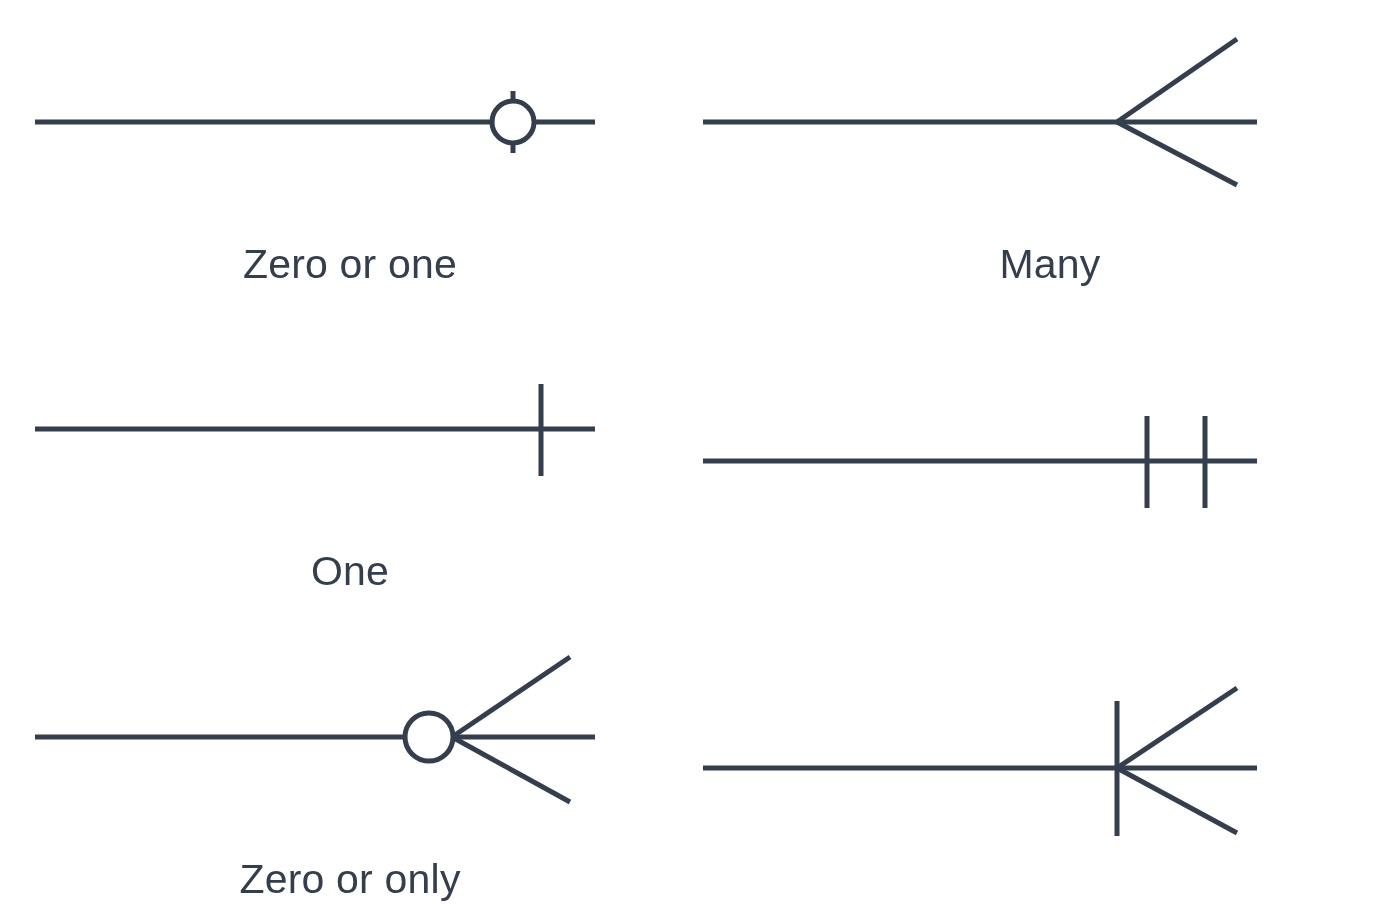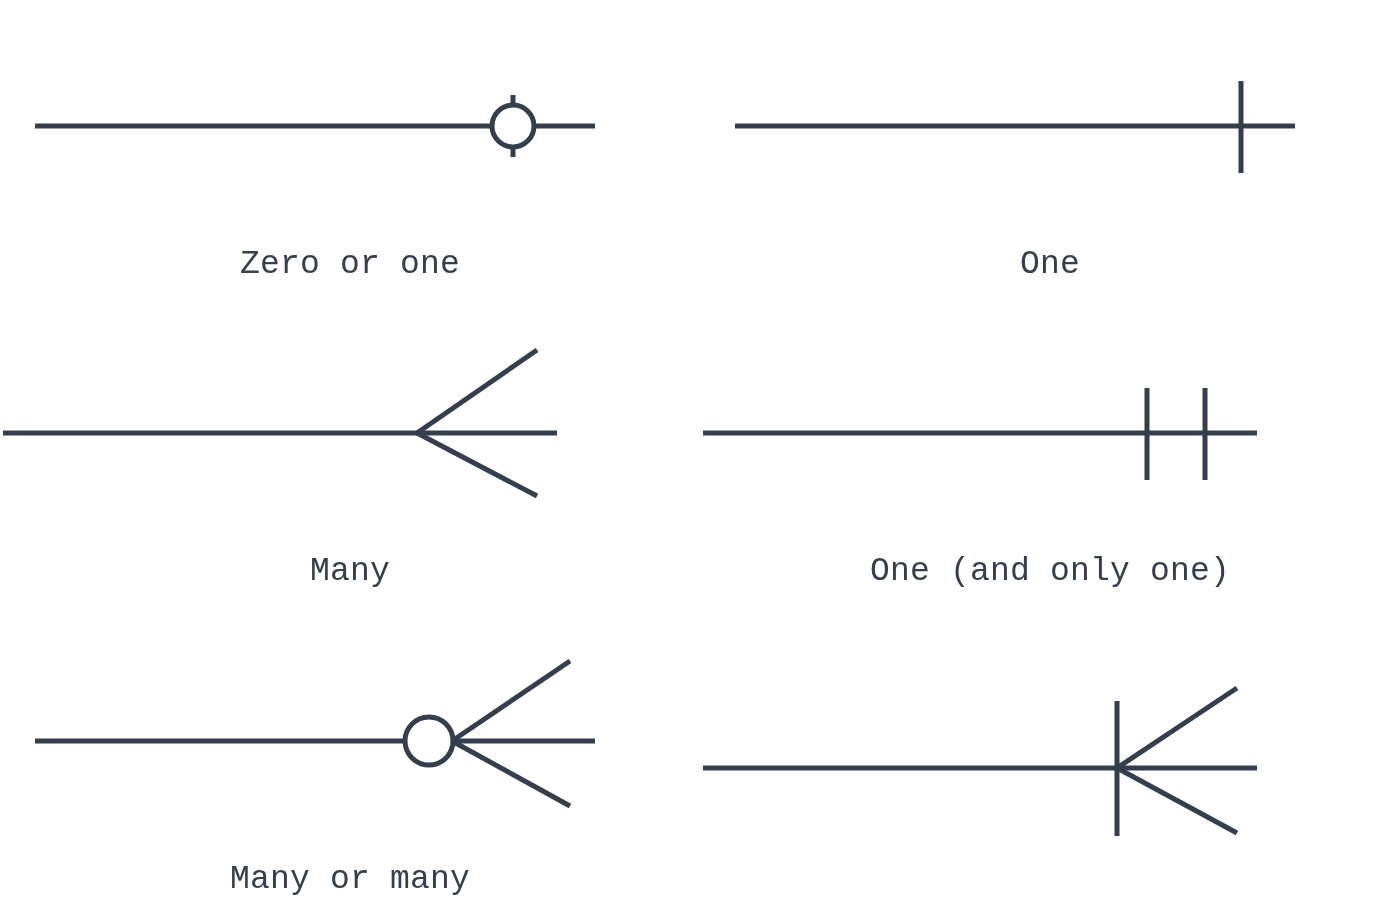--- a/index.html
+++ b/index.html
@@ -38,22 +38,22 @@
     width: 700px;
     height: 200px;
   }
   .symbol-wrap svg {
     display: block;
     width: 700px;
     height: 200px;
     overflow: visible;
   }
   .cell-label {
-    font-family: Liberation Mono, monospace;
-    font-size: 33px;
+    font-family: Liberation Sans, sans-serif;
+    font-size: 41px;
     font-weight: 400;
     letter-spacing: 0.2px;
     color: #353E4C;
     line-height: 1;
     text-align: center;
     white-space: nowrap;
     margin-top: 22px;
     user-select: none;
   }
 </style>
@@ -75,67 +75,66 @@
           </g>
         </svg>
       </div>
       <div class="cell-label">Zero or one</div>
     </div>
 
     <div class="notation-cell">
       <div class="symbol-wrap">
         <svg viewBox="0 0 700 200" xmlns="http://www.w3.org/2000/svg">
           <g stroke="#353E4C" stroke-width="5" stroke-linecap="butt" fill="none">
+            <line x1="3" y1="100" x2="557" y2="100"></line>
+            <line x1="417" y1="100" x2="537" y2="17"></line>
+            <line x1="417" y1="100" x2="537" y2="163"></line>
+          </g>
+        </svg>
+      </div>
+      <div class="cell-label">Many</div>
+    </div>
+
+    <div class="notation-cell">
+      <div class="symbol-wrap">
+        <svg viewBox="0 0 700 200" xmlns="http://www.w3.org/2000/svg">
+          <g stroke="#353E4C" stroke-width="5" stroke-linecap="butt" fill="none">
             <line x1="35" y1="100" x2="595" y2="100"></line>
             <line x1="541" y1="55" x2="541" y2="147"></line>
           </g>
         </svg>
       </div>
       <div class="cell-label">One</div>
     </div>
 
     <div class="notation-cell">
       <div class="symbol-wrap">
         <svg viewBox="0 0 700 200" xmlns="http://www.w3.org/2000/svg">
           <g stroke="#353E4C" stroke-width="5" stroke-linecap="butt" fill="none">
             <line x1="3" y1="100" x2="557" y2="100"></line>
-            <line x1="417" y1="100" x2="537" y2="17"></line>
-            <line x1="417" y1="100" x2="537" y2="163"></line>
-          </g>
-        </svg>
-      </div>
-      <div class="cell-label">Many</div>
-    </div>
-
-    <div class="notation-cell">
-      <div class="symbol-wrap">
-        <svg viewBox="0 0 700 200" xmlns="http://www.w3.org/2000/svg">
-          <g stroke="#353E4C" stroke-width="5" stroke-linecap="butt" fill="none">
-            <line x1="3" y1="100" x2="557" y2="100"></line>
             <line x1="447" y1="55" x2="447" y2="147"></line>
             <line x1="505" y1="55" x2="505" y2="147"></line>
           </g>
         </svg>
       </div>
-      <div class="cell-label">One (and only one)</div>
     </div>
 
     <div class="notation-cell">
       <div class="symbol-wrap">
         <svg viewBox="0 0 700 200" xmlns="http://www.w3.org/2000/svg">
           <g stroke="#353E4C" stroke-width="5" stroke-linecap="butt" fill="none">
             <line x1="35" y1="100" x2="408" y2="100"></line>
             <line x1="450" y1="100" x2="595" y2="100"></line>
             <circle cx="429" cy="100" r="24" fill="#ffffff"></circle>
             <line x1="452" y1="100" x2="570" y2="20"></line>
             <line x1="452" y1="100" x2="570" y2="165"></line>
           </g>
         </svg>
       </div>
-      <div class="cell-label">Many or many</div>
+      <div class="cell-label">Zero or only</div>
     </div>
 
     <div class="notation-cell">
       <div class="symbol-wrap">
         <svg viewBox="0 0 700 200" xmlns="http://www.w3.org/2000/svg">
           <g stroke="#353E4C" stroke-width="5" stroke-linecap="butt" fill="none">
             <line x1="3" y1="100" x2="557" y2="100"></line>
             <line x1="417" y1="33" x2="417" y2="168"></line>
             <line x1="417" y1="100" x2="537" y2="20"></line>
             <line x1="417" y1="100" x2="537" y2="165"></line>

